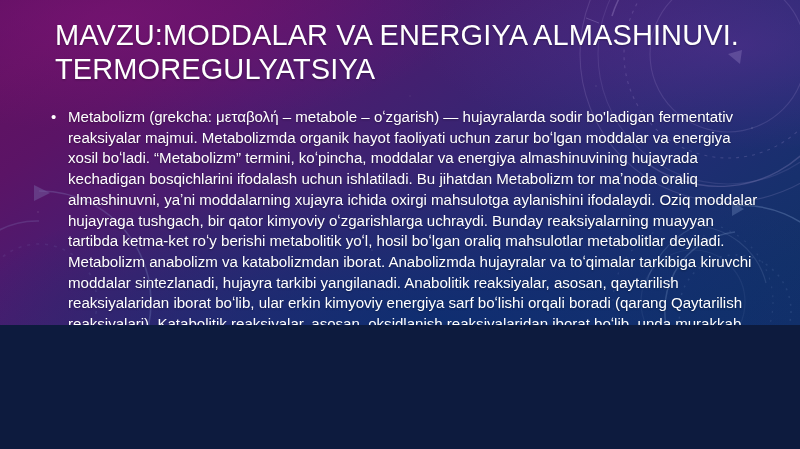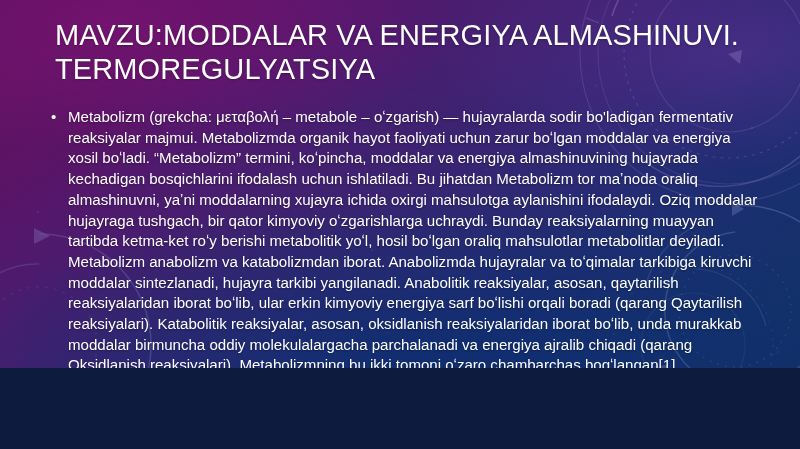--- a/index.html
+++ b/index.html
@@ -4,21 +4,21 @@
 <title>Slide</title>
 <style>
   html, body {
     margin: 0;
     padding: 0;
     background: #0d1b3e;
   }
   #slide {
     position: relative;
     width: 800px;
-    height: 368px;
+    height: 325px;
     overflow: hidden;
     font-family: "Liberation Sans", sans-serif;
     
     background:
       radial-gradient(ellipse 70% 55% at 14% 6%, rgba(125,20,120,0.60) 0%, rgba(125,20,120,0.0) 62%),
       radial-gradient(ellipse 60% 50% at 92% 14%, rgba(96,50,150,0.45) 0%, rgba(96,50,150,0.0) 65%),
       radial-gradient(ellipse 90% 70% at 55% 100%, rgba(14,46,112,0.95) 0%, rgba(14,46,112,0.0) 68%),
       linear-gradient(145deg,
         #5c0f5e 0%,
         #611262 9%,

